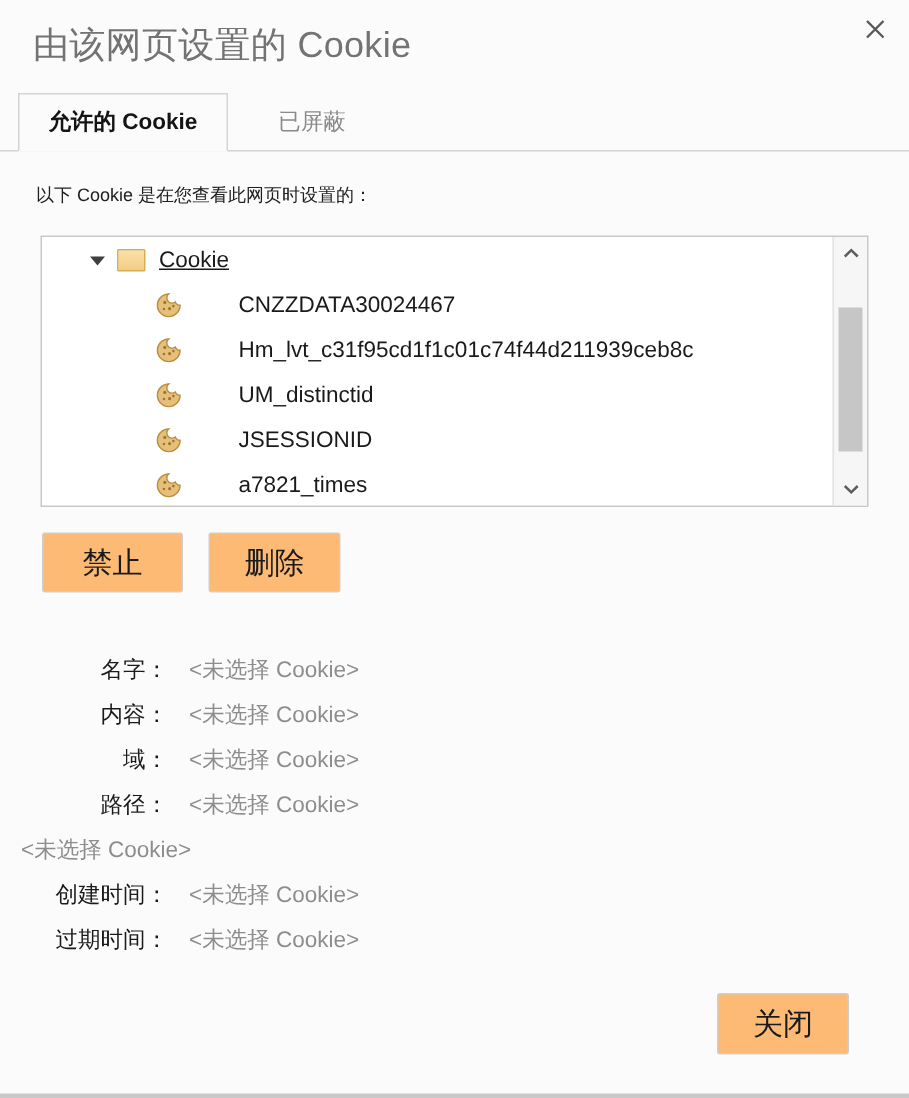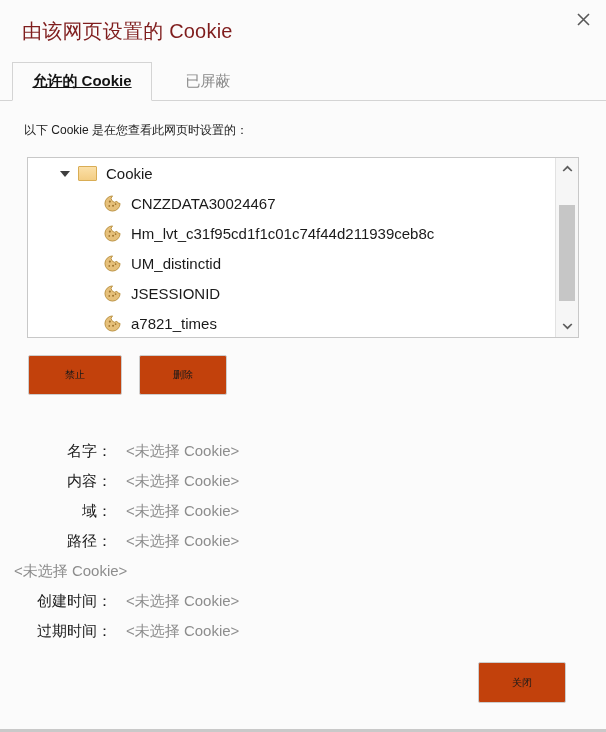--- a/index.html
+++ b/index.html
@@ -16,23 +16,23 @@
     position: relative;
     border-bottom: 3px solid #c9c9c9;
     box-sizing: border-box;
   }
 
   
   .dialog-title {
     position: absolute;
     left: 22px;
     top: 17px;
-    font-size: 20px;
+    font-size: 24px;
     line-height: 28px;
-    color: #7f1d1d;
+    color: #737373;
     letter-spacing: .2px;
     white-space: nowrap;
   }
   .close-x {
     position: absolute;
     right: 8px;
     top: 5px;
     width: 30px;
     height: 28px;
     display: flex;
@@ -66,21 +66,20 @@
     user-select: none;
   }
   .tab.active {
     left: 12px;
     width: 140px;
     background: #fbfbfb;
     border: 1px solid #d4d4d4;
     border-bottom: 1px solid #fbfbfb;
     font-weight: bold;
     color: #141414;
-    text-decoration: underline;
   }
   .tab.inactive {
     left: 165px;
     width: 86px;
     color: #8a8a8a;
     font-weight: normal;
   }
 
   
   .desc {
@@ -114,22 +113,22 @@
   }
   .row {
     height: 30px;
     display: flex;
     align-items: center;
     font-size: 15px;
     color: #1a1a1a;
     white-space: nowrap;
     cursor: default;
   }
-  .row.folder { padding-left: 31px; }
-  .row.leaf   { padding-left: 76px; }
+  .row.folder { padding-left: 31px; text-decoration: underline; }
+  .row.leaf   { padding-left: 76px; gap: 28px; }
 
   .twisty {
     width: 14px;
     height: 14px;
     margin-right: 5px;
     position: relative;
     flex: none;
     cursor: pointer;
   }
   .twisty::after {
@@ -190,46 +189,46 @@
     width: 16px;
     height: 96px;
     background: #c6c6c6;
     cursor: pointer;
   }
 
   
   .btn {
     position: absolute;
     box-sizing: border-box;
-    background: #c2410c;
+    background: #fdba74;
     border: 1px solid #cdcdcd;
     border-radius: 2px;
     font-family: "Liberation Sans", "DejaVu Sans", sans-serif;
-    font-size: 10px;
+    font-size: 20px;
     color: #1a1a1a;
     display: flex;
     align-items: center;
     justify-content: center;
     cursor: pointer;
   }
   .btn-block  { left: 28px;  top: 355px; width: 94px; height: 40px; }
   .btn-remove { left: 139px; top: 355px; width: 88px; height: 40px; text-align: center; }
   .btn-close  { left: 478px; top: 662px; width: 88px; height: 41px; }
 
   
   .details {
     position: absolute;
     left: 0;
     top: 431px;
     width: 606px;
   }
   .detail-row {
     height: 30px;
     display: flex;
-    align-items: flex-end;
+    align-items: center;
     font-size: 15px;
     white-space: nowrap;
   }
   .detail-label {
     width: 112px;
     text-align: right;
     color: #1a1a1a;
     flex: none;
   }
   .detail-value {

